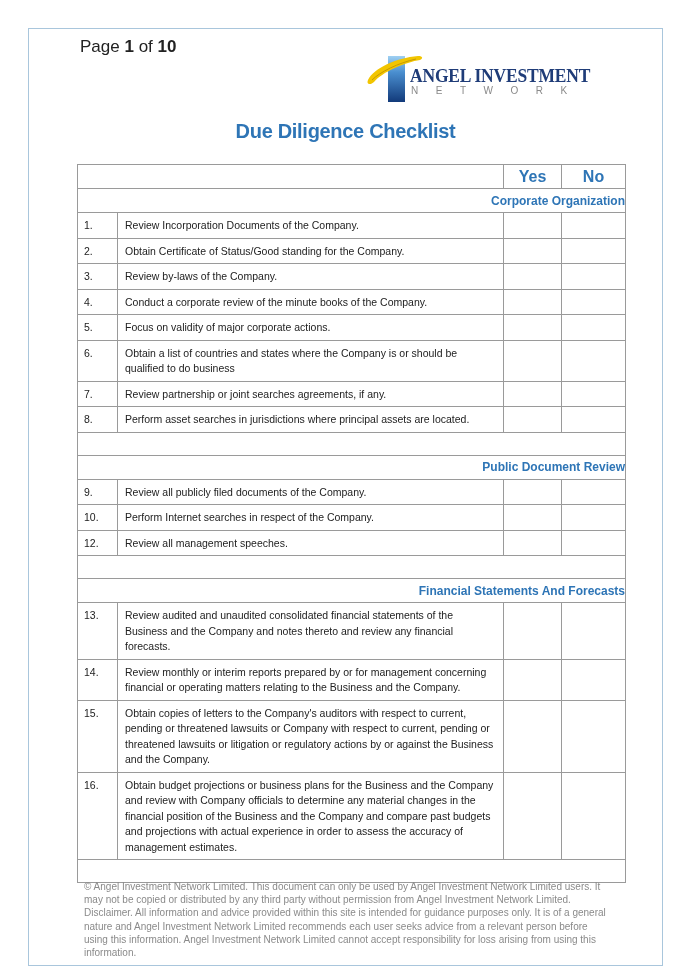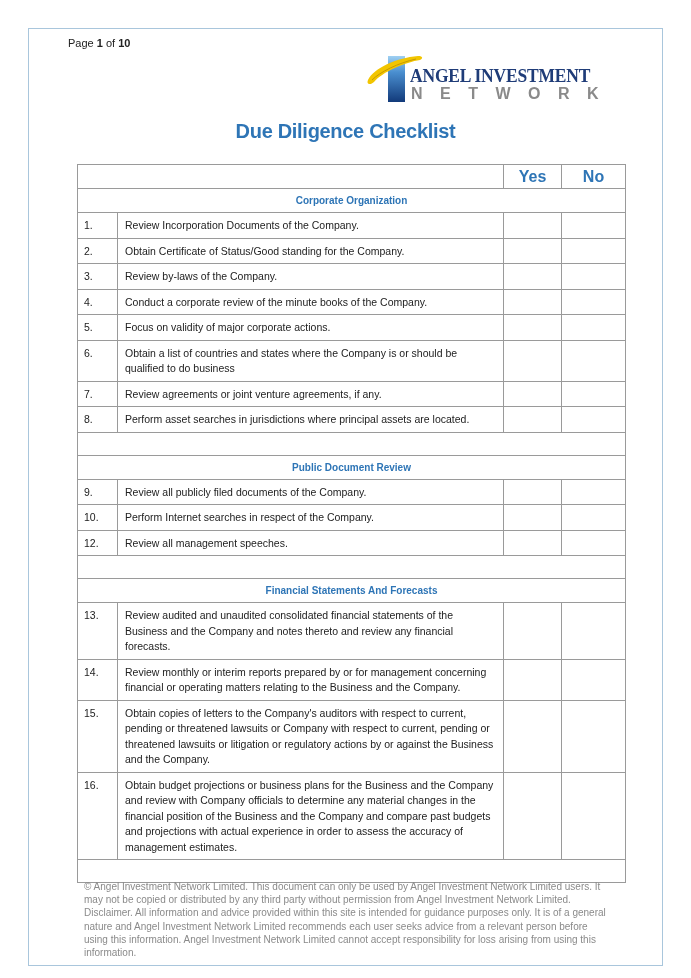--- a/index.html
+++ b/index.html
@@ -19,23 +19,23 @@
       position: absolute;
       left: 28px;
       top: 28px;
       width: 635px;
       height: 938px;
       border: 1px solid #a9c6dc;
       box-sizing: border-box;
     }
     .page-number {
       position: absolute;
-      left: 68px;
+      left: 80px;
       top: 37px;
-      font-size: 11px;
+      font-size: 17px;
       color: #222;
     }
     .page-number b { font-weight: bold; }
 
     .logo {
       position: absolute;
       left: 366px;
       top: 50px;
       width: 232px;
       height: 54px;
@@ -57,25 +57,25 @@
       color: #1f3c78;
       white-space: nowrap;
       font-weight: bold;
       transform: scaleX(0.92);
       transform-origin: left center;
     }
     .logo-text-bottom {
       position: absolute;
       left: 45px;
       top: 35px;
-      font-size: 16px;
+      font-size: 10px;
       letter-spacing: 17.5px;
       color: #8a8a8a;
       white-space: nowrap;
-      font-weight: bold;
+      font-weight: normal;
     }
 
     .doc-title {
       position: absolute;
       left: 0;
       width: 691px;
       top: 120px;
       text-align: center;
       font-size: 20px;
       font-weight: bold;
@@ -107,24 +107,24 @@
     .hdr-cell {
       height: 24px;
       text-align: center;
       vertical-align: middle !important;
       font-weight: bold;
       font-size: 16px;
       color: #2e75b6;
     }
     .section-cell {
       height: 24px;
-      text-align: center;
+      text-align: right;
       vertical-align: middle !important;
       font-weight: bold;
-      font-size: 10px;
+      font-size: 12px;
       color: #2e75b6;
     }
     .blank-cell {
       height: 23px;
     }
     .num-cell {
       padding: 5px 0 0 6px !important;
       line-height: 15.5px;
     }
     .text-cell {
@@ -226,21 +226,21 @@
       <td class="check-cell"></td>
     </tr>
     <tr class="item-row">
       <td class="num-cell">6.</td>
       <td class="text-cell">Obtain a list of countries and states where the Company is or should be qualified to do business</td>
       <td class="check-cell"></td>
       <td class="check-cell"></td>
     </tr>
     <tr class="item-row">
       <td class="num-cell">7.</td>
-      <td class="text-cell">Review agreements or joint venture agreements, if any.</td>
+      <td class="text-cell">Review partnership or joint searches agreements, if any.</td>
       <td class="check-cell"></td>
       <td class="check-cell"></td>
     </tr>
     <tr class="item-row">
       <td class="num-cell">8.</td>
       <td class="text-cell">Perform asset searches in jurisdictions where principal assets are located.</td>
       <td class="check-cell"></td>
       <td class="check-cell"></td>
     </tr>
     <tr>

